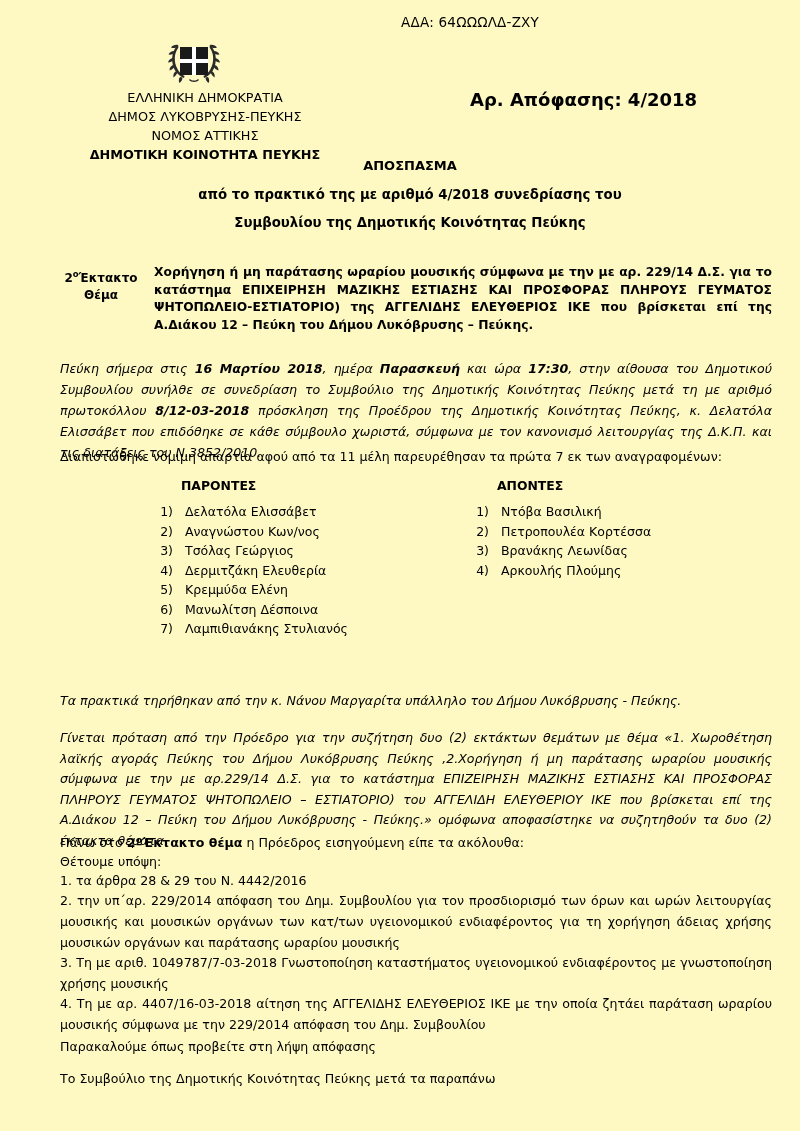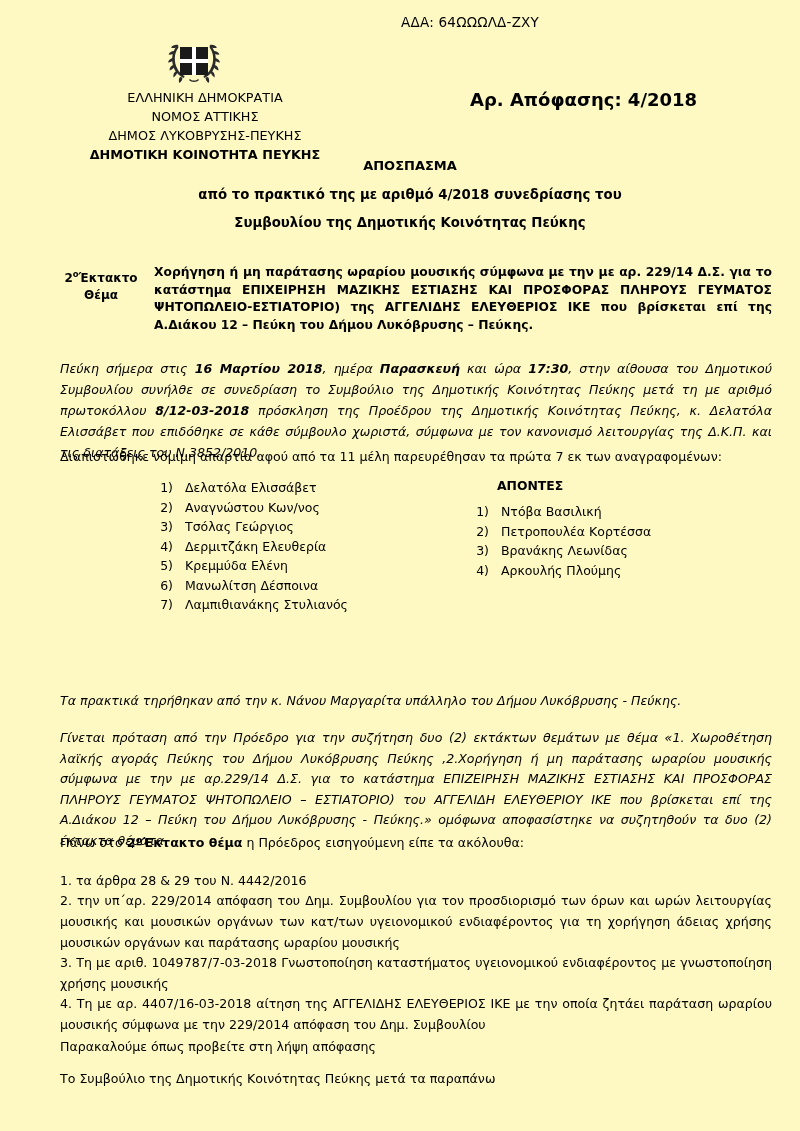--- a/index.html
+++ b/index.html
@@ -205,22 +205,22 @@
       <path d="M42 84 C46 89, 58 89, 62 84 L60 82 C56 86, 48 86, 44 82 Z" fill="#2b2b2b"></path>
 
       <rect x="24" y="18" width="56" height="56" fill="#1a1a1a"></rect>
       <rect x="48" y="18" width="8" height="56" fill="#ffffff"></rect>
       <rect x="24" y="42" width="56" height="8" fill="#ffffff"></rect>
     </svg>
   </div>
 
   <div class="institution">
     <div>ΕΛΛΗΝΙΚΗ ΔΗΜΟΚΡΑΤΙΑ</div>
+    <div>ΔΗΜΟΣ ΛΥΚΟΒΡΥΣΗΣ-ΠΕΥΚΗΣ</div>
     <div>ΝΟΜΟΣ ΑΤΤΙΚΗΣ</div>
-    <div>ΔΗΜΟΣ ΛΥΚΟΒΡΥΣΗΣ-ΠΕΥΚΗΣ</div>
     <div class="bold">ΔΗΜΟΤΙΚΗ ΚΟΙΝΟΤΗΤΑ ΠΕΥΚΗΣ</div>
   </div>
 
   <div class="decision-no">Αρ. Απόφασης: 4/2018</div>
 
   <div class="title-block">
     <div class="t1">ΑΠΟΣΠΑΣΜΑ</div>
     <div class="t2">από το πρακτικό της με αριθμό 4/2018 συνεδρίασης του</div>
     <div class="t3">Συμβουλίου της Δημοτικής Κοινότητας Πεύκης</div>
   </div>
@@ -234,20 +234,21 @@
   </div>
 
   <div class="body-text italic p-intro">
     <span>Πεύκη σήμερα στις </span><span class="b">16 Μαρτίου 2018</span><span>, ημέρα </span><span class="b">Παρασκευή</span><span> και ώρα </span><span class="b">17:30</span><span>, στην αίθουσα του Δημοτικού Συμβουλίου συνήλθε σε συνεδρίαση το Συμβούλιο της Δημοτικής Κοινότητας Πεύκης μετά τη με αριθμό πρωτοκόλλου </span><span class="b">8/12-03-2018</span><span> πρόσκληση της Προέδρου της Δημοτικής Κοινότητας Πεύκης, κ. Δελατόλα Ελισσάβετ  που επιδόθηκε σε κάθε σύμβουλο χωριστά, σύμφωνα με τον κανονισμό λειτουργίας της Δ.Κ.Π. και τις διατάξεις του Ν.3852/2010.</span>
   </div>
 
   <div class="body-text p-quorum">Διαπιστώθηκε νόμιμη απαρτία αφού από τα  11   μέλη παρευρέθησαν τα πρώτα  7  εκ των αναγραφομένων:</div>
 
   <div class="attendance">
     <div class="att-col present">
+      <div class="att-head">ΠΑΡΟΝΤΕΣ</div>
       <ul class="att-list">
         <li>
             <span class="att-num">1)</span>
             <span>Δελατόλα Ελισσάβετ</span>
           </li>
         <li>
             <span class="att-num">2)</span>
             <span>Αναγνώστου Κων/νος</span>
           </li>
         <li>
@@ -296,20 +297,21 @@
   </div>
 
   <div class="body-text italic p-minutes">Τα  πρακτικά τηρήθηκαν από την κ. Νάνου Μαργαρίτα υπάλληλο του Δήμου Λυκόβρυσης - Πεύκης.</div>
 
   <div class="body-text italic p-proposal">Γίνεται πρόταση από την Πρόεδρο για την συζήτηση δυο (2) εκτάκτων θεμάτων με θέμα «1. Χωροθέτηση λαϊκής αγοράς Πεύκης του Δήμου Λυκόβρυσης Πεύκης ,2.Χορήγηση ή μη παράτασης ωραρίου μουσικής σύμφωνα με την με αρ.229/14 Δ.Σ. για το κατάστημα ΕΠΙΖΕΙΡΗΣΗ ΜΑΖΙΚΗΣ ΕΣΤΙΑΣΗΣ ΚΑΙ ΠΡΟΣΦΟΡΑΣ ΠΛΗΡΟΥΣ ΓΕΥΜΑΤΟΣ ΨΗΤΟΠΩΛΕΙΟ – ΕΣΤΙΑΤΟΡΙΟ) του ΑΓΓΕΛΙΔΗ ΕΛΕΥΘΕΡΙΟΥ ΙΚΕ  που βρίσκεται επί της Α.Διάκου 12 – Πεύκη  του Δήμου Λυκόβρυσης  - Πεύκης.» ομόφωνα αποφασίστηκε να συζητηθούν τα δυο (2) έκτακτα θέματα.</div>
 
   <div class="body-text p-onsubject">
     <span>Πάνω στο </span><span class="b">2ºΈκτακτο θέμα</span><span> η Πρόεδρος εισηγούμενη είπε τα ακόλουθα:</span>
   </div>
 
+  <div class="body-text p-consider">Θέτουμε υπόψη:</div>
   <div class="body-text p-item1">1. τα  άρθρα 28 &amp; 29 του Ν. 4442/2016</div>
   <div class="body-text p-item2">2. την υπ΄αρ. 229/2014 απόφαση του Δημ. Συμβουλίου για τον προσδιορισμό των όρων και ωρών λειτουργίας μουσικής και μουσικών οργάνων των κατ/των υγειονομικού ενδιαφέροντος για τη χορήγηση άδειας χρήσης μουσικών οργάνων και παράτασης ωραρίου μουσικής</div>
   <div class="body-text p-item3">3. Τη με αριθ.  1049787/7-03-2018  Γνωστοποίηση καταστήματος υγειονομικού ενδιαφέροντος με γνωστοποίηση χρήσης μουσικής</div>
   <div class="body-text p-item4">4. Τη με αρ. 4407/16-03-2018 αίτηση της ΑΓΓΕΛΙΔΗΣ ΕΛΕΥΘΕΡΙΟΣ ΙΚΕ με την οποία ζητάει παράταση ωραρίου μουσικής σύμφωνα με την 229/2014 απόφαση του Δημ. Συμβουλίου</div>
 
   <div class="body-text p-request">Παρακαλούμε όπως προβείτε στη λήψη απόφασης</div>
   <div class="body-text p-closing">Το Συμβούλιο της Δημοτικής Κοινότητας Πεύκης  μετά τα παραπάνω</div>
 
 </div>
 

